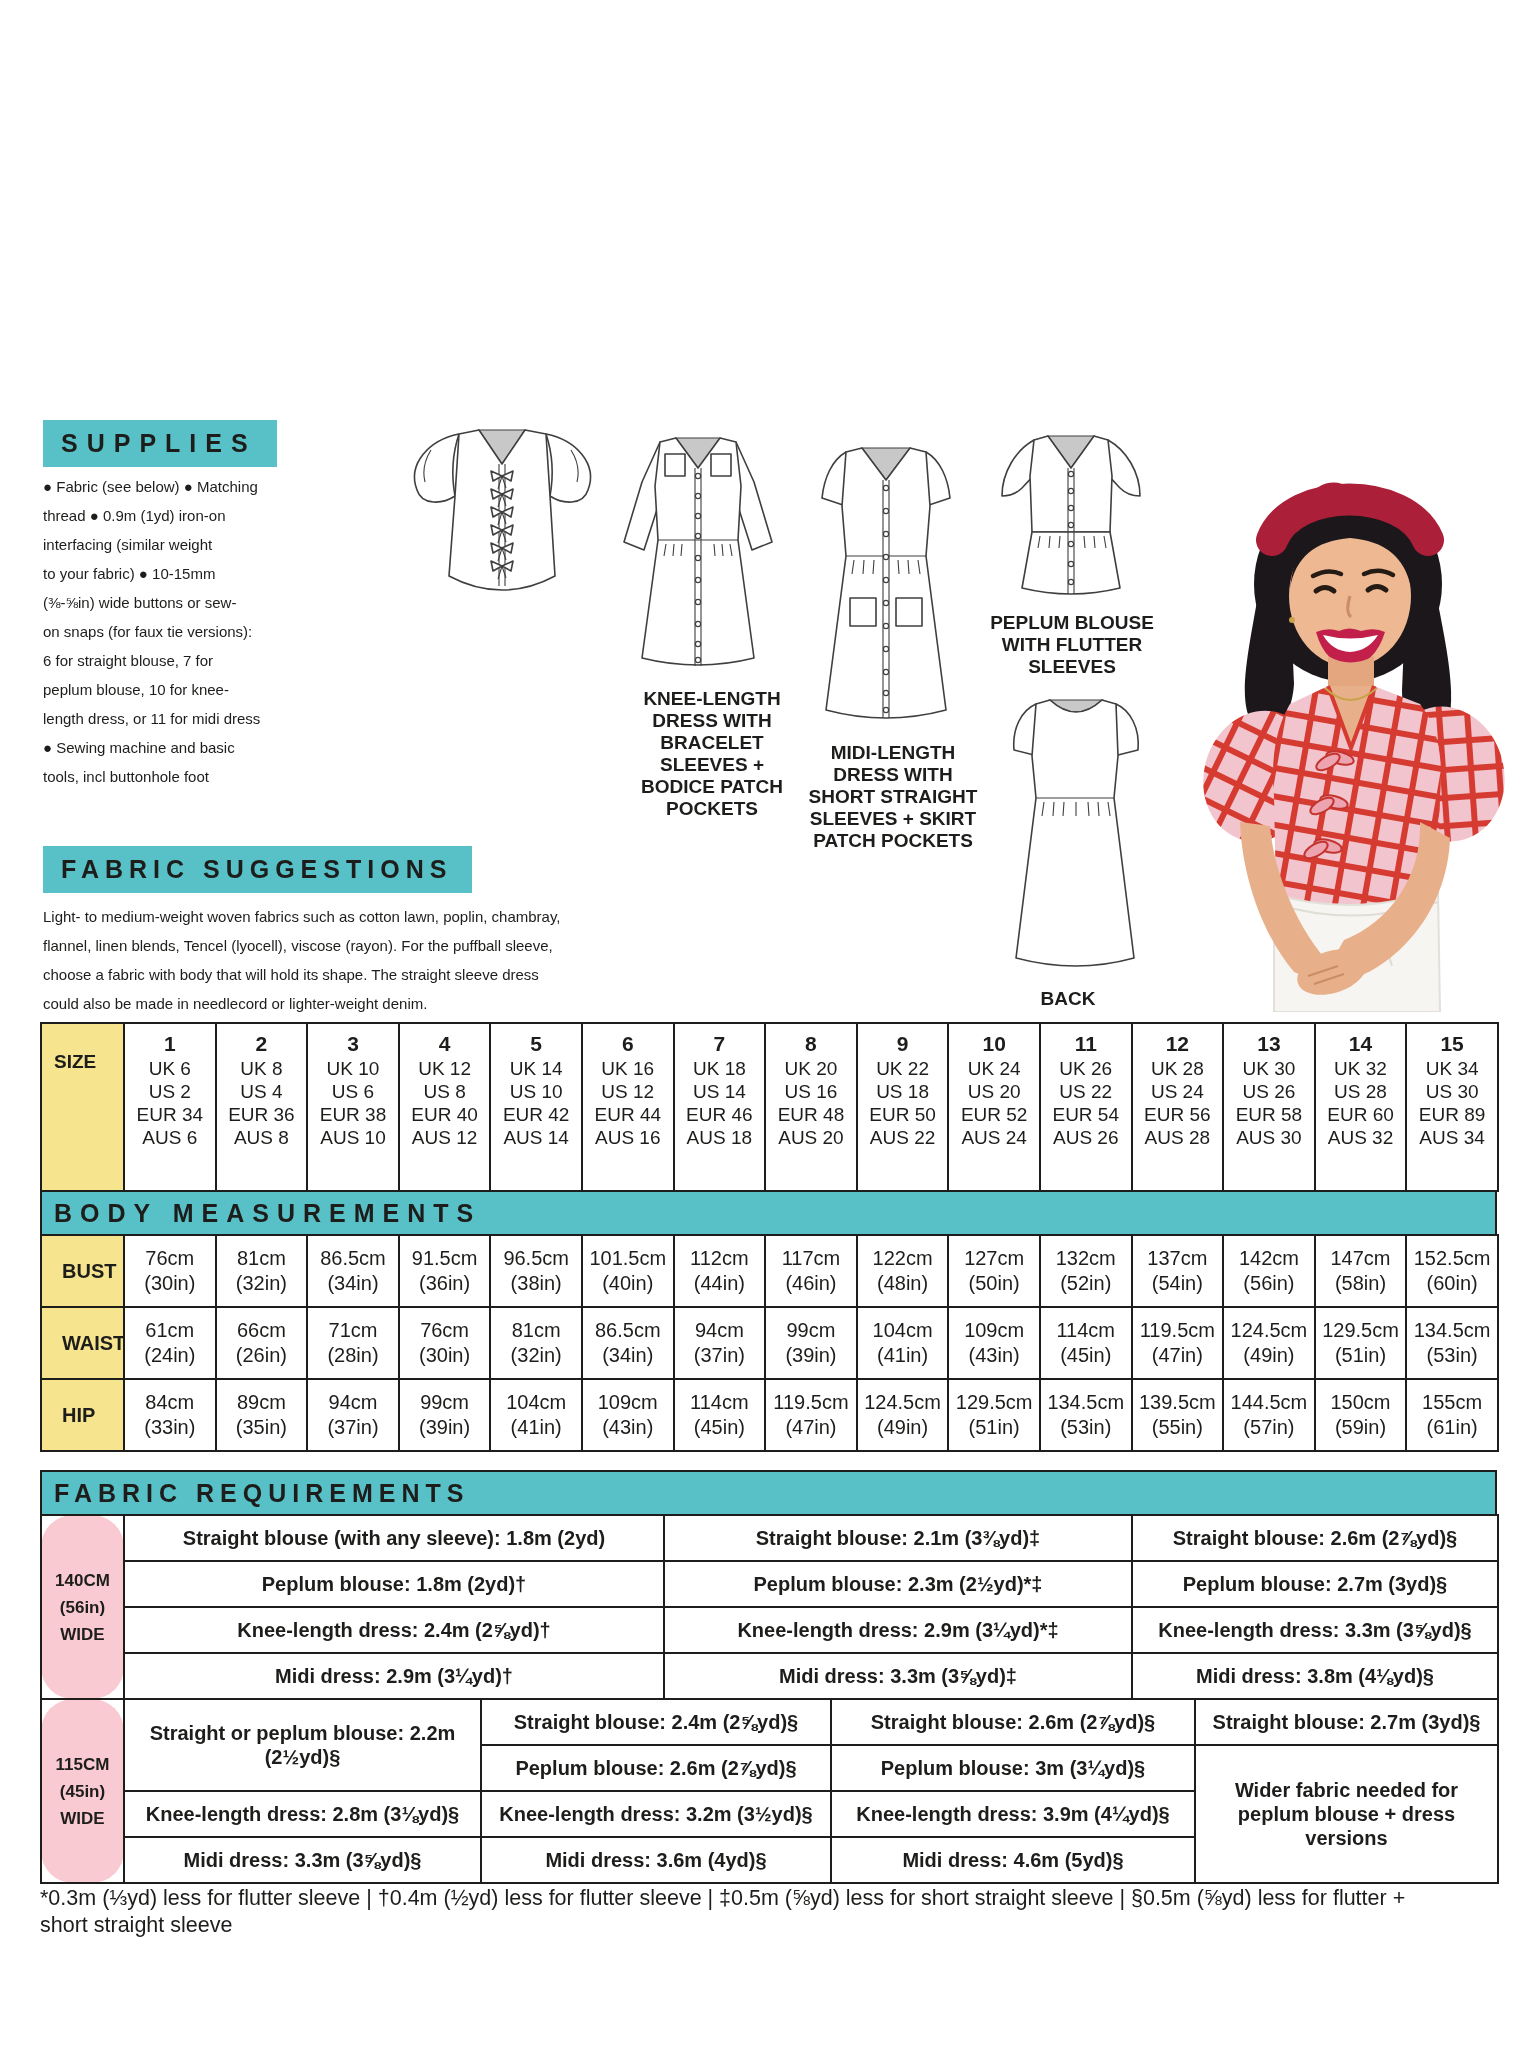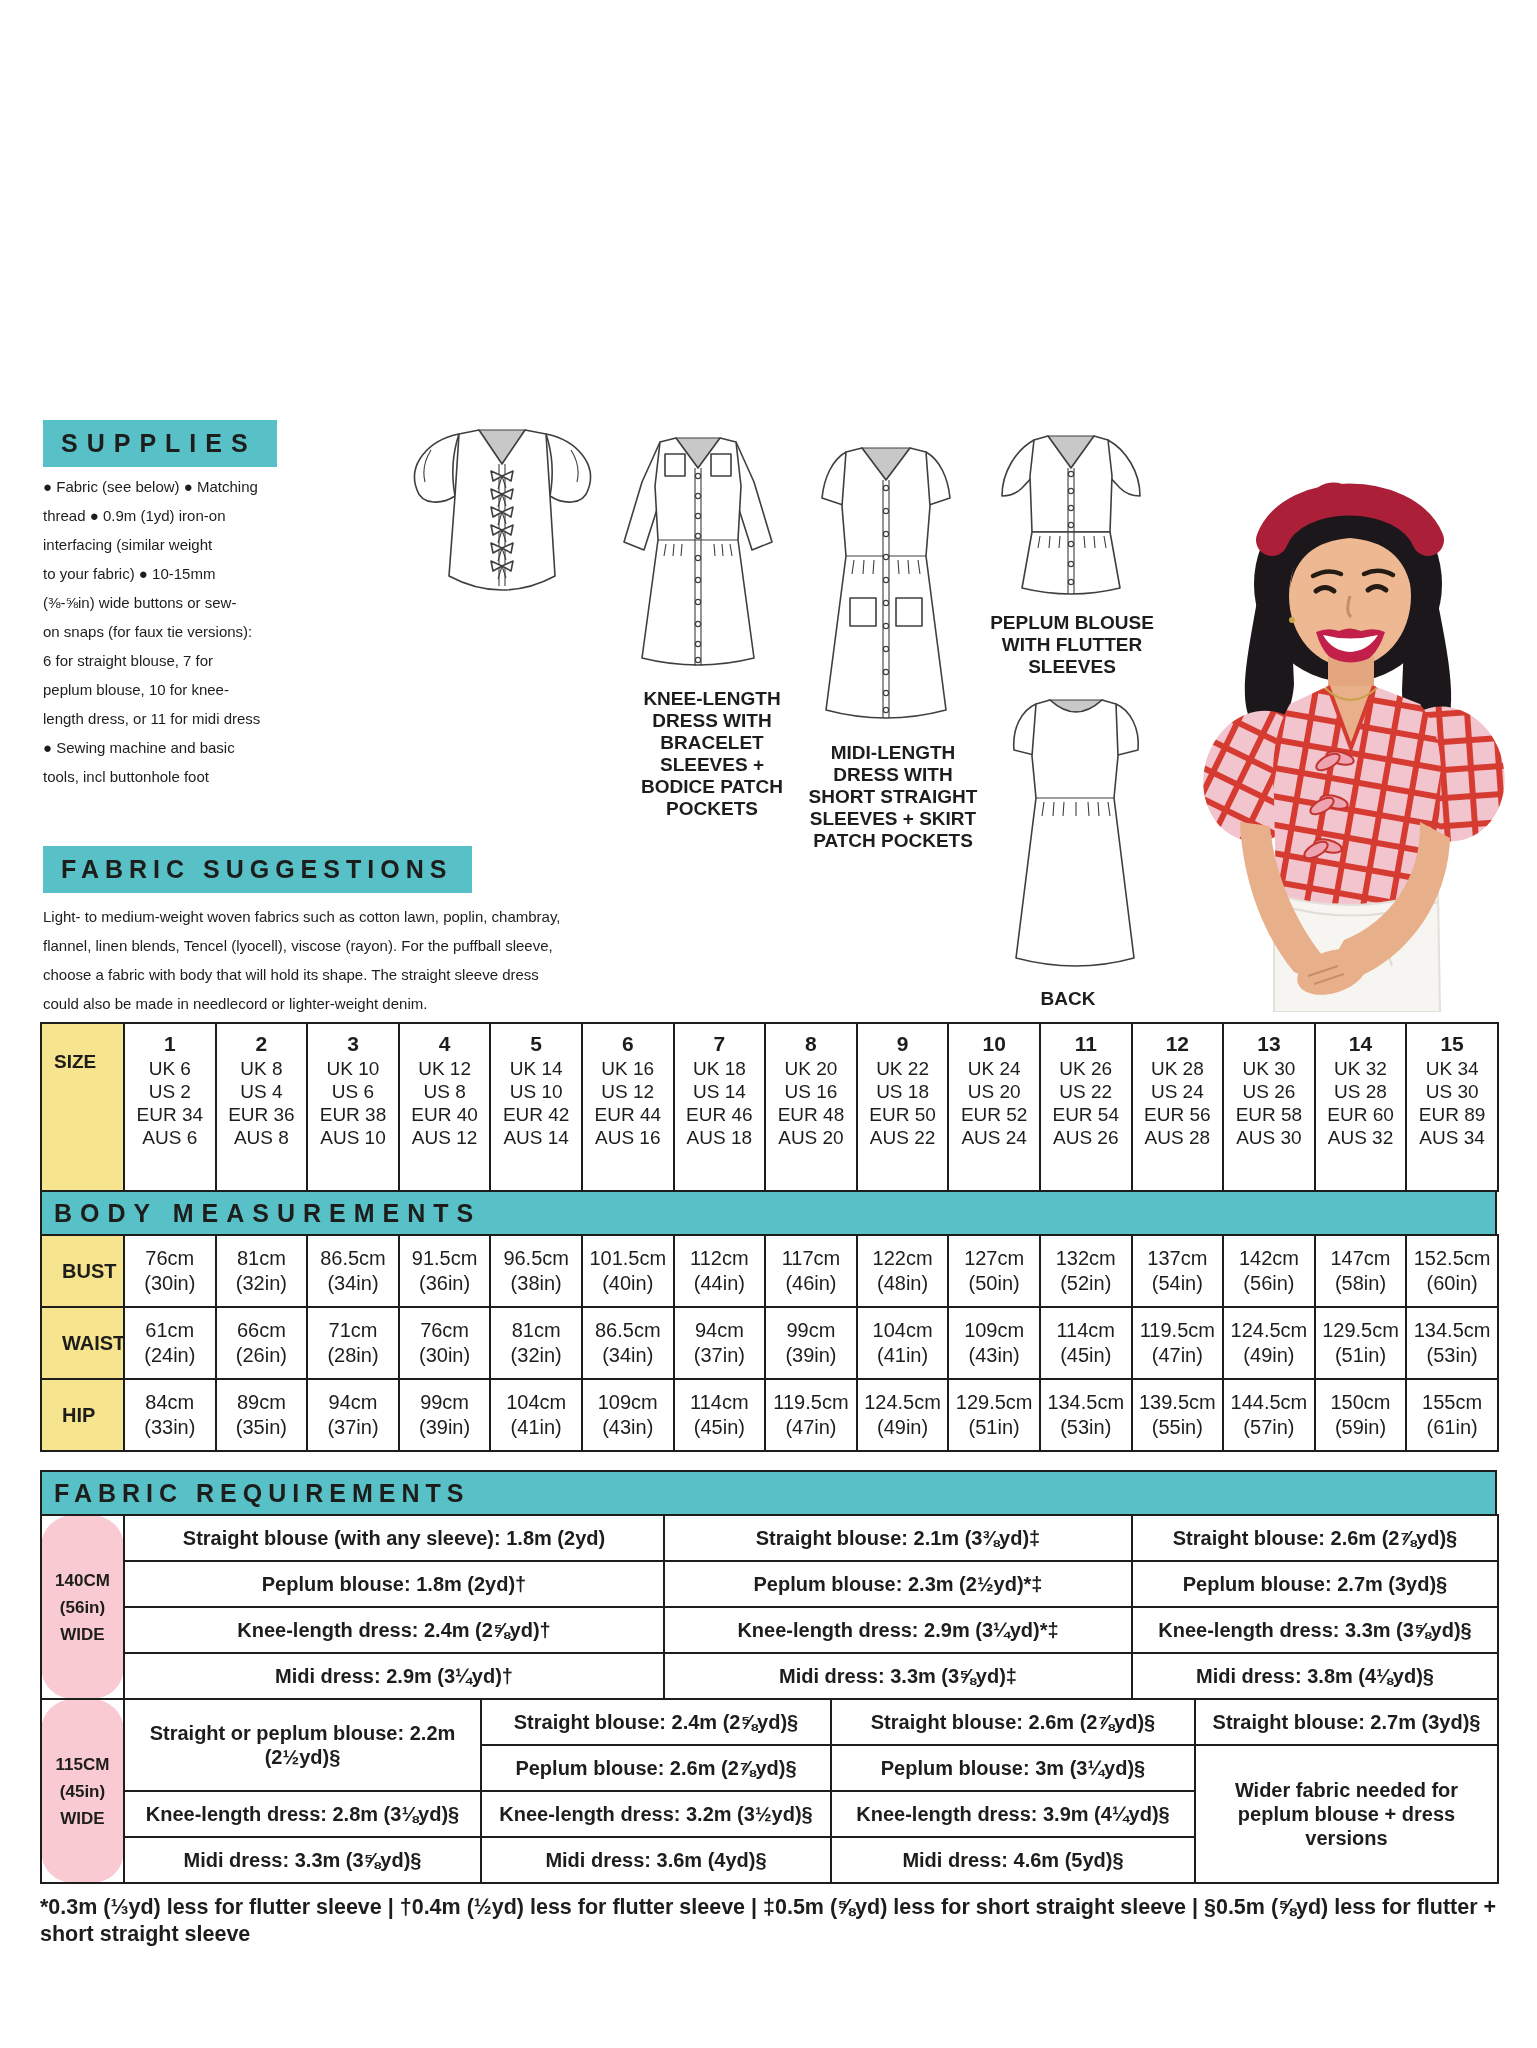--- a/index.html
+++ b/index.html
@@ -21,21 +21,21 @@
   .band-full{height:46px;background:#58c1c8;border:2px solid #1d1d1b;display:flex;align-items:center;
              padding-left:12px;box-sizing:border-box;margin-top:-2px;}
   .band-title{font-weight:bold;font-size:25px;letter-spacing:8px;white-space:nowrap;}
   .fr-note{font-size:21px;margin-left:14px;white-space:nowrap;font-weight:normal;}
   .meas-table{margin-top:-2px;}
   .meas-table td{font-size:20px;line-height:25px;height:70px;}
   .meas-table td.mlab{text-align:left;padding-left:20px;}
   .fab-table{margin-top:-2px;}
   .fab-table td{font-weight:bold;font-size:20px;height:40px;line-height:24px;padding:2px 4px;}
   .fab-table td.plabel{background:#f9cad1;font-size:17px;line-height:27px;border-radius:32px;}
-  #footnote{margin-top:10px;font-size:21.5px;line-height:27px;white-space:pre-line;font-weight:bold;}
+  #footnote{margin-top:1px;font-size:21.5px;line-height:27px;white-space:pre-line;font-weight:normal;}
   svg .ln{fill:#fff;stroke:#3f3f3f;stroke-width:1.6;stroke-linejoin:round;}
   svg .thin{fill:none;stroke:#3f3f3f;stroke-width:1.1;}
   svg .neck{fill:#c8c8c8;stroke:#3f3f3f;stroke-width:1.2;}
 </style>
 </head>
 <body>
 
 <div class="sheet">
 
   <div class="abs band-sm" style="left:43px;top:420px;">SUPPLIES</div>

